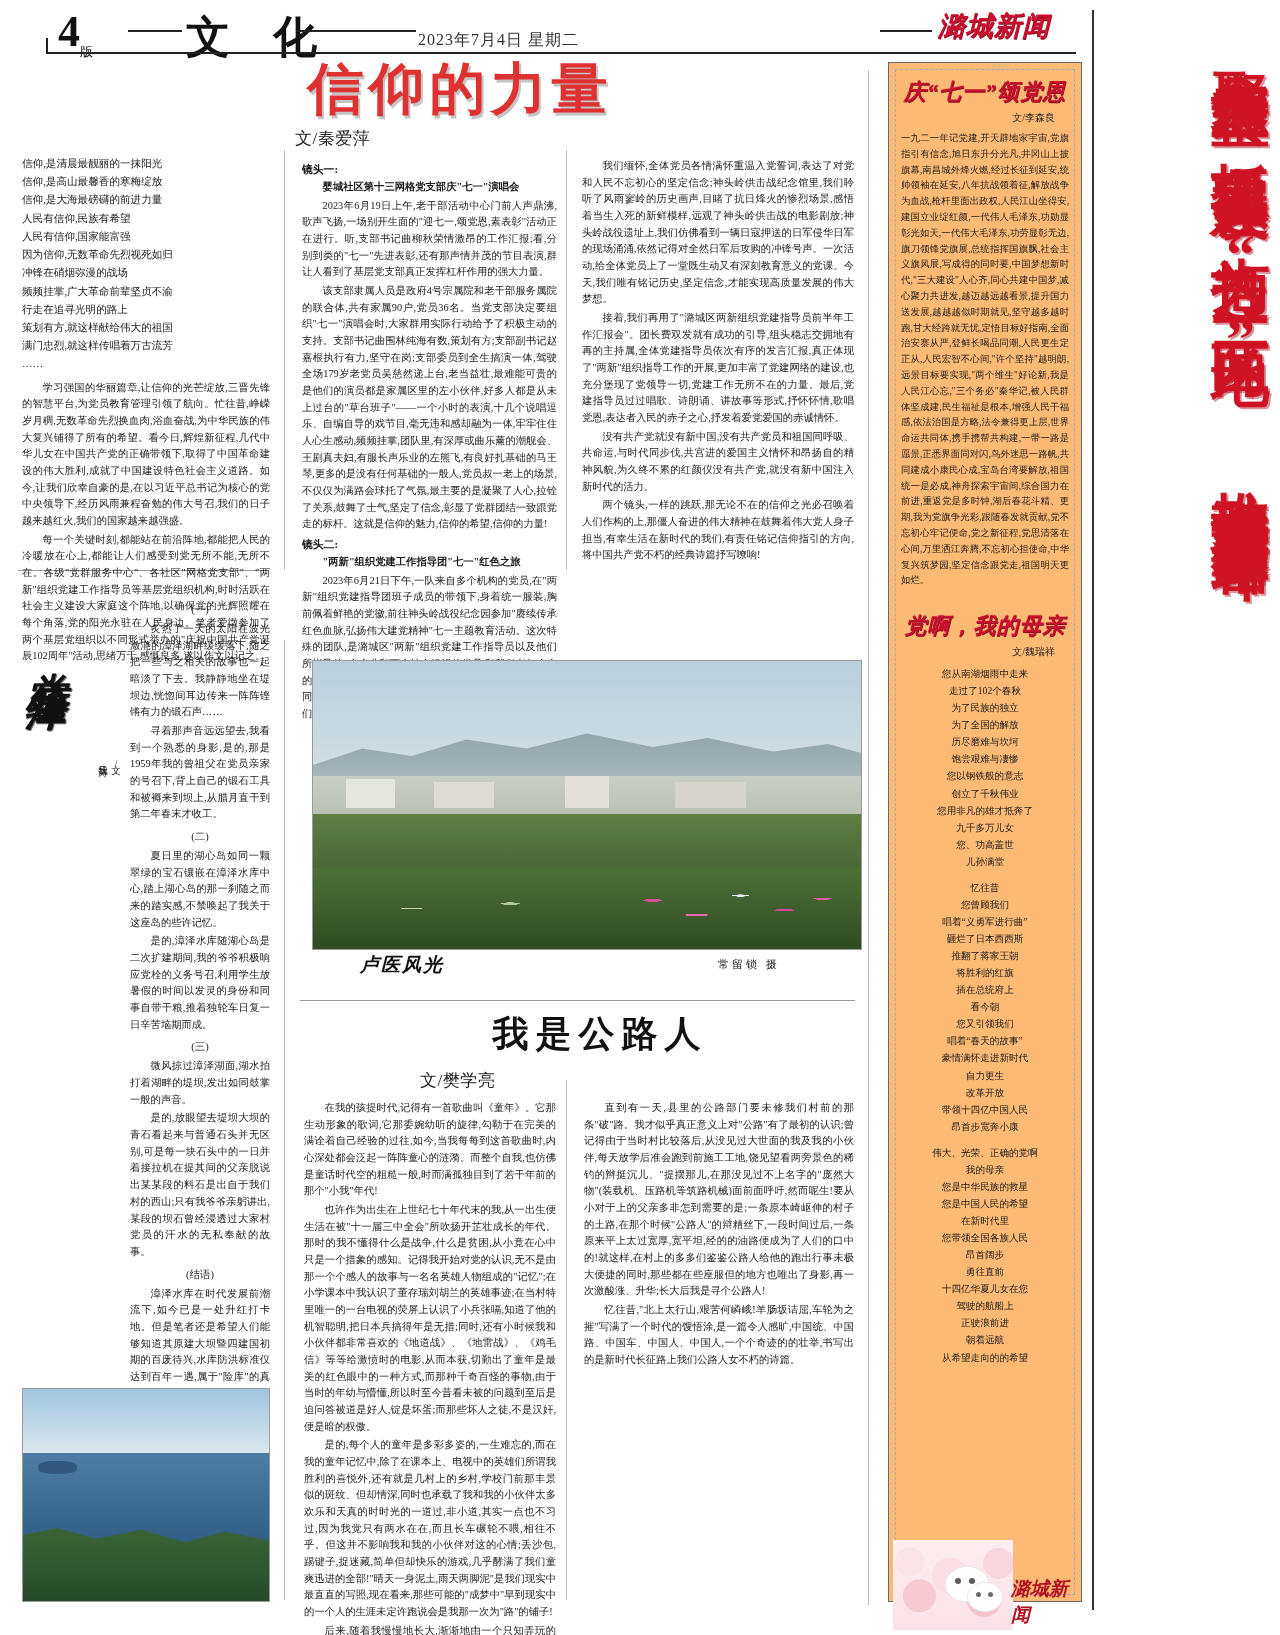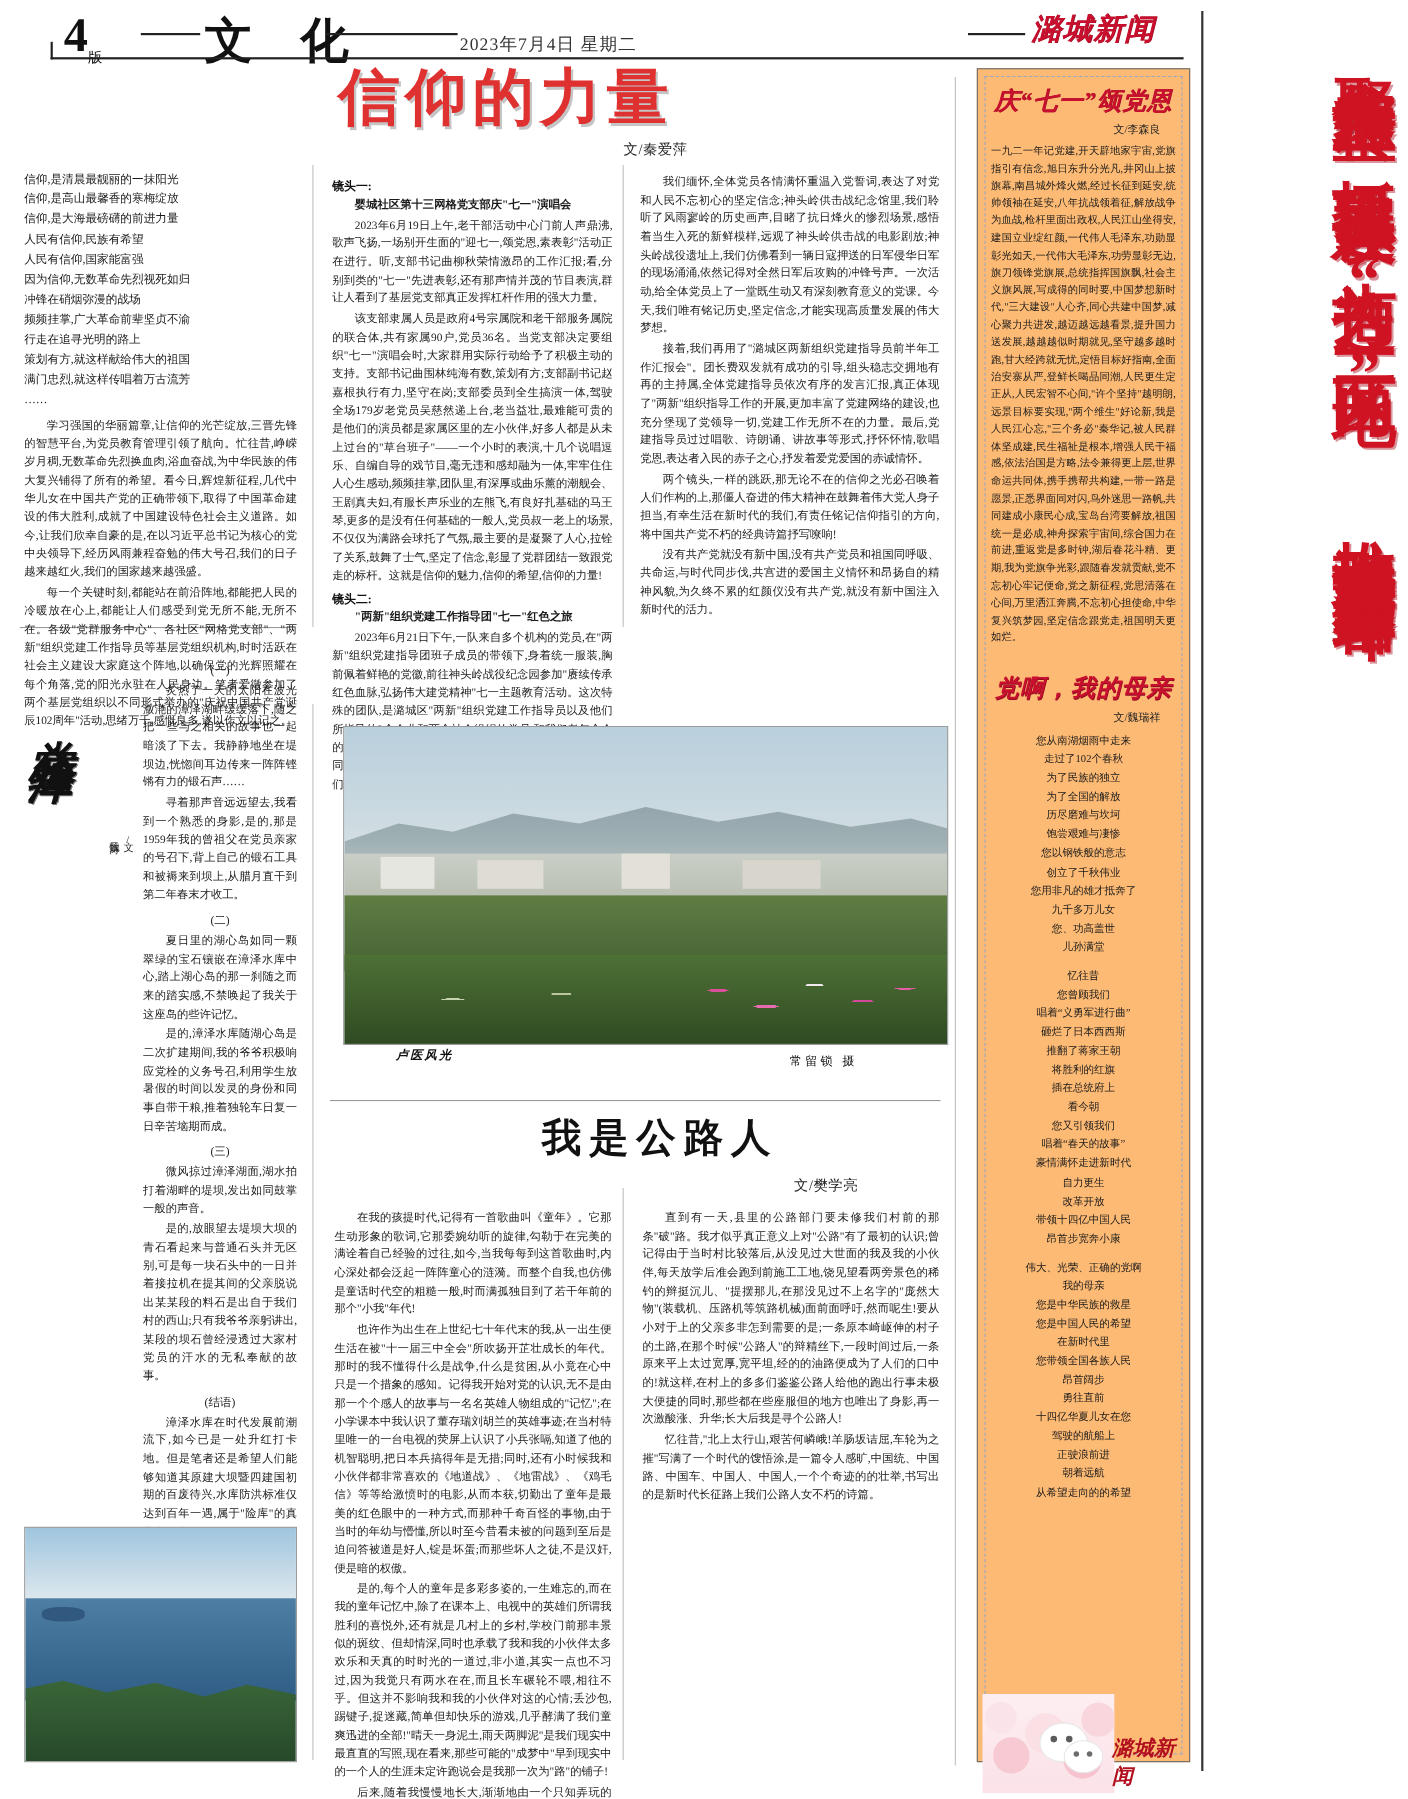--- a/index.html
+++ b/index.html
@@ -33,21 +33,21 @@
 
   
   .headline-main{position:absolute;left:295px;top:12px;width:330px;text-align:center;}
   .headline-main .h-text{
     font-size:56px;font-weight:bold;color:#e03131;letter-spacing:5px;
     font-family:"Liberation Serif",serif;
     text-shadow:2px 3px 0 rgba(150,150,150,0.55);
     line-height:1.05;
     margin-top:48px;
   }
-  .byline{font-size:13px;color:#222;text-align:right;margin-top:8px;letter-spacing:0.5px;}
+  .byline{font-size:17px;color:#222;text-align:left;margin-top:8px;letter-spacing:0.5px;}
 
   .ptext{font-size:10.3px;line-height:1.62;color:#1a1a1a;text-align:justify;
          font-family:"Liberation Serif",serif;margin:0 0 2px 0;}
   .ptext.indent{text-indent:2em;}
   .poem{font-size:10.6px;line-height:1.72;color:#1a1a1a;}
   .subhead{font-size:10.8px;font-weight:bold;color:#111;margin:5px 0 2px;}
   .sectmark{font-size:10.5px;text-align:center;color:#222;margin:7px 0 4px;}
 
   
   .vtitle{position:absolute;left:24px;top:640px;width:96px;}
@@ -58,21 +58,21 @@
     line-height:1.08;letter-spacing:5px;
     text-shadow:1px 1px 0 #777;
   }
   .vtitle .vt-by{
     position:absolute;left:72px;top:118px;font-size:9.5px;color:#222;
     writing-mode:vertical-rl;text-orientation:upright;letter-spacing:1px;
   }
 
   
   .photo-frame{position:absolute;border:1px solid #9a9a9a;background:#dfe7ea;overflow:hidden;}
-  .photo-caption{position:absolute;font-size:11px;font-weight:bold;color:#111;
+  .photo-caption{position:absolute;font-size:19px;font-weight:bold;color:#111;
      font-family:"Liberation Serif",serif;font-style:italic;letter-spacing:2px;}
   .photo-credit{position:absolute;font-size:11px;color:#111;letter-spacing:3px;}
 
   .headline-2{position:absolute;left:420px;top:1010px;width:360px;text-align:center;}
   .headline-2 .h2-text{font-size:36px;font-weight:bold;color:#111;letter-spacing:7px;
      font-family:"Liberation Serif",serif;}
 
   .hrule{position:absolute;height:1px;background:#9a9a9a;}
 
   
@@ -184,22 +184,22 @@
     <p class="ptext indent">2023年6月19日上午,老干部活动中心门前人声鼎沸,歌声飞扬,一场别开生面的"迎七一,颂党恩,素表彰"活动正在进行。听,支部书记曲柳秋荣情激昂的工作汇报;看,分别到类的"七一"先进表彰,还有那声情并茂的节目表演,群让人看到了基层党支部真正发挥杠杆作用的强大力量。</p>
     <p class="ptext indent">该支部隶属人员是政府4号宗属院和老干部服务属院的联合体,共有家属90户,党员36名。当党支部决定要组织"七一"演唱会时,大家群用实际行动给予了积极主动的支持。支部书记曲围林纯海有数,策划有方;支部副书记赵嘉根执行有力,坚守在岗;支部委员到全生搞演一体,驾驶全场179岁老党员吴慈然递上台,老当益壮,最难能可贵的是他们的演员都是家属区里的左小伙伴,好多人都是从未上过台的"草台班子"——一个小时的表演,十几个说唱逗乐、自编自导的戏节目,毫无违和感却融为一体,牢牢住住人心生感动,频频挂掌,团队里,有深厚或曲乐薰的潮舰会、王剧真夫妇,有服长声乐业的左熊飞,有良好扎基础的马王琴,更多的是没有任何基础的一般人,党员叔一老上的场景,不仅仅为满路会球托了气氛,最主要的是凝聚了人心,拉铨了关系,鼓舞了士气,坚定了信念,彰显了党群团结一致跟党走的标杆。这就是信仰的魅力,信仰的希望,信仰的力量!</p>
     <div class="subhead">镜头二:</div>
     <p class="ptext" style="text-indent:2em;font-weight:bold;">"两新"组织党建工作指导团"七一"红色之旅</p>
     <p class="ptext indent">2023年6月21日下午,一队来自多个机构的党员,在"两新"组织党建指导团班子成员的带领下,身着统一服装,胸前佩着鲜艳的党徽,前往神头岭战役纪念园参加"赓续传承红色血脉,弘扬伟大建党精神"七一主题教育活动。这次特殊的团队,是潞城区"两新"组织党建工作指导员以及他们所指导的3个企业和两个社会组织的党员,和我们老年全会的几个成员,就是这个队伍中的一部分。我们虽然来自不同的机构,但共同的思考和信仰,共同的追求和目标却把我们紧紧连在一起。</p>
   </div>
 
   <div style="position:absolute;left:582px;top:158px;width:272px;">
     <p class="ptext indent">我们缅怀,全体党员各情满怀重温入党誓词,表达了对党和人民不忘初心的坚定信念;神头岭供击战纪念馆里,我们聆听了风雨寥岭的历史画声,目睹了抗日烽火的惨烈场景,感悟着当生入死的新鲜模样,远观了神头岭供击战的电影剧放;神头岭战役遗址上,我们仿佛看到一辆日寇押送的日军侵华日军的现场涌涌,依然记得对全然日军后攻购的冲锋号声。一次活动,给全体党员上了一堂既生动又有深刻教育意义的党课。今天,我们唯有铭记历史,坚定信念,才能实现高质量发展的伟大梦想。</p>
     <p class="ptext indent">接着,我们再用了"潞城区两新组织党建指导员前半年工作汇报会"。团长费双发就有成功的引导,组头稳志交拥地有再的主持属,全体党建指导员依次有序的发言汇报,真正体现了"两新"组织指导工作的开展,更加丰富了党建网络的建设,也充分堡现了党领导一切,党建工作无所不在的力量。最后,党建指导员过过唱歌、诗朗诵、讲故事等形式,抒怀怀情,歌唱党恩,表达者入民的赤子之心,抒发着爱党爱国的赤诚情怀。</p>
+    <p class="ptext indent">没有共产党就没有新中国,没有共产党员和祖国同呼吸、共命运,与时代同步伐,共宫进的爱国主义情怀和昂扬自的精神风貌,为久终不累的红颜仪没有共产党,就没有新中国注入新时代的活力。</p>
     <p class="ptext indent">两个镜头,一样的跳跃,那无论不在的信仰之光必召唤着人们作构的上,那僵人奋进的伟大精神在鼓舞着伟大党人身子担当,有幸生活在新时代的我们,有责任铭记信仰指引的方向,将中国共产党不朽的经典诗篇抒写嘹响!</p>
-    <p class="ptext indent">没有共产党就没有新中国,没有共产党员和祖国同呼吸、共命运,与时代同步伐,共宫进的爱国主义情怀和昂扬自的精神风貌,为久终不累的红颜仪没有共产党,就没有新中国注入新时代的活力。</p>
   </div>
 
   <div class="vtitle">
     <div class="vt-text">党心筑漳泽</div>
     <div class="vt-by">文/魏云涛</div>
   </div>
 
   <div style="position:absolute;left:130px;top:596px;width:140px;">
     <div class="sectmark">(一)</div>
     <p class="ptext indent">炙热了一天的太阳在波光潋滟的漳泽湖畔缓缓落下,随之把一些与之相关的故事也一起暗淡了下去。我静静地坐在堤坝边,恍惚间耳边传来一阵阵铿锵有力的锻石声……</p>

